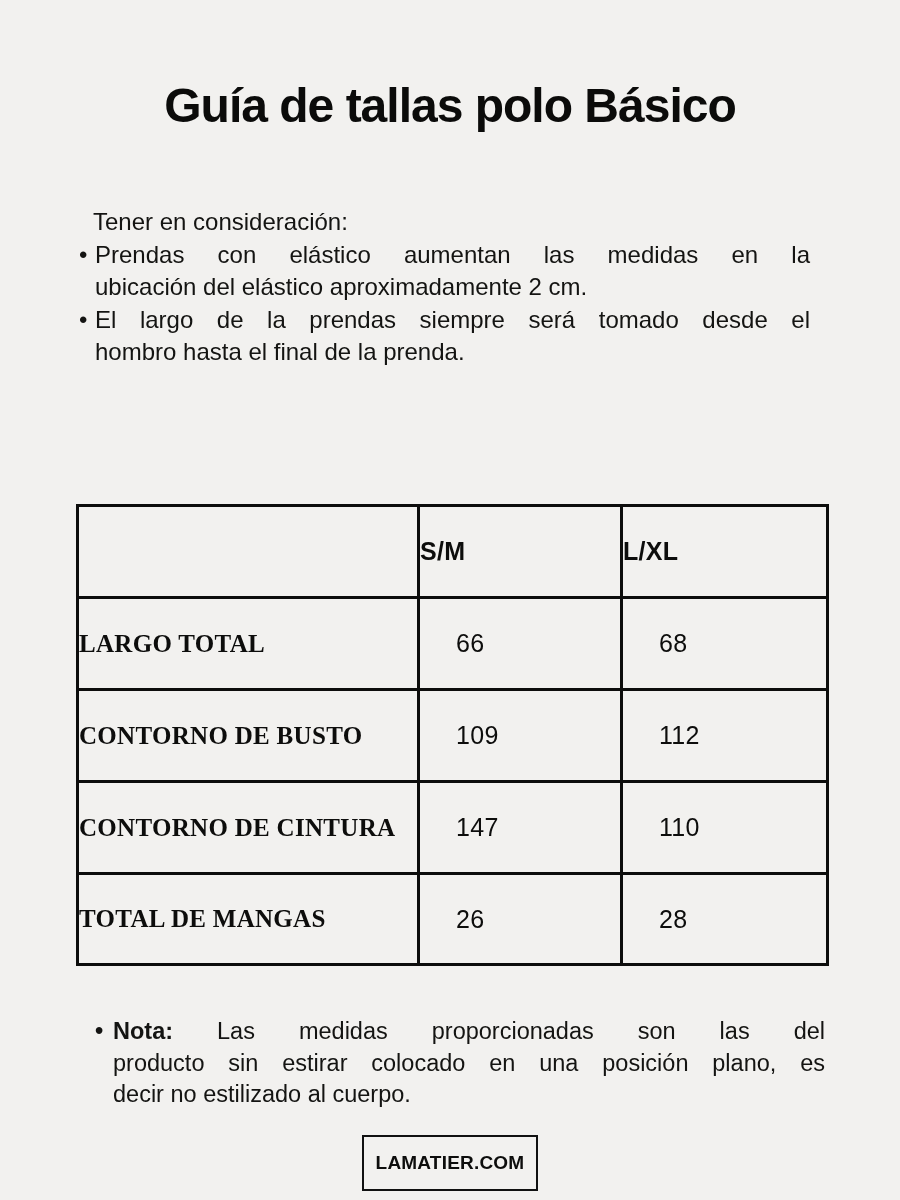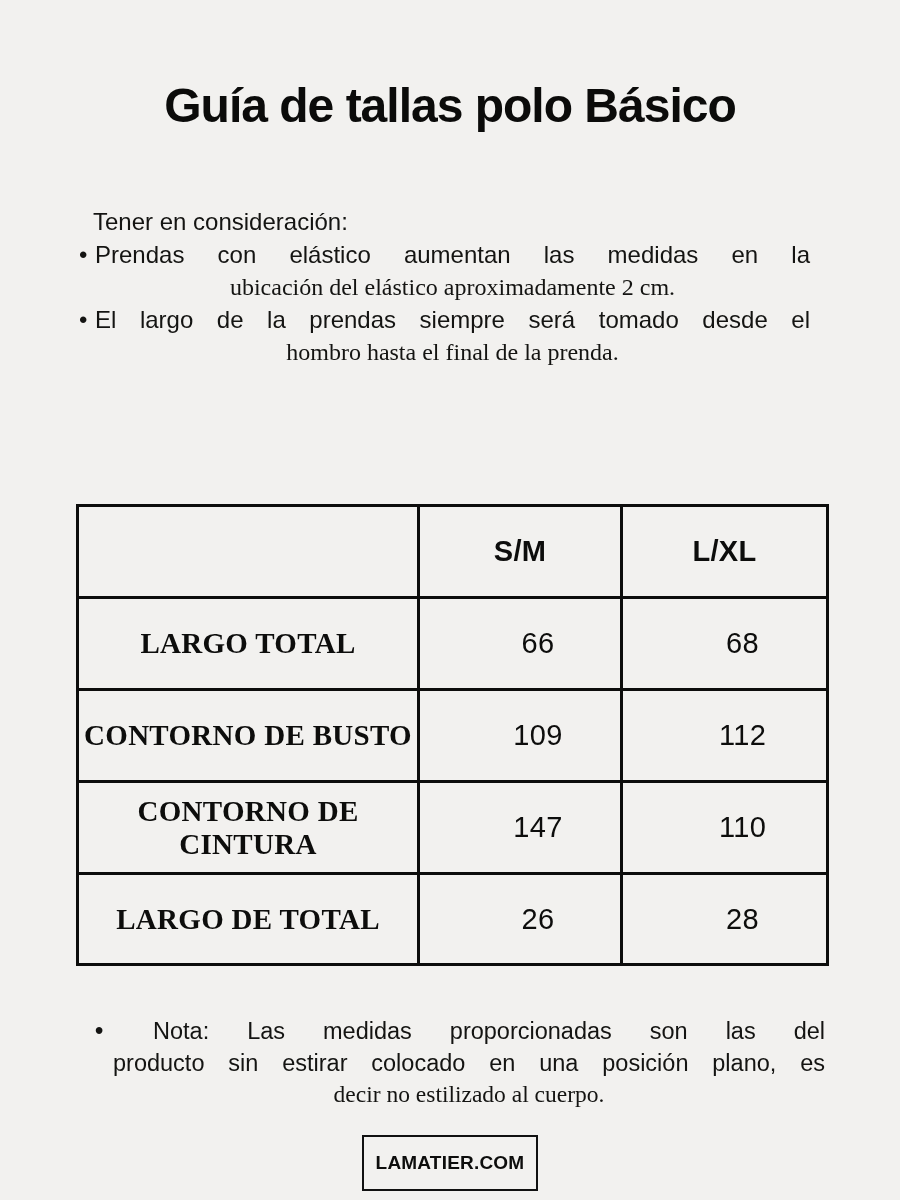--- a/index.html
+++ b/index.html
@@ -17,41 +17,41 @@
   
   .considerations {
     position:absolute; top:206px; left:79px; width:731px;
     font-size:24px; line-height:32.5px; color:#141412;
   }
   .cons-heading { padding-left:14px; }
   .bullet-row { display:flex; }
   .bullet-marker { width:16px; flex:0 0 16px; }
   .bullet-lines { flex:1; min-width:0; }
   .just { text-align:justify; text-align-last:justify; }
-  .lastline { text-align:center;font-family:Liberation Serif, serif; }
+  .lastline { text-align:left; }
   
   .size-table {
     position:absolute; top:504px; left:76px;
     width:750px; height:459px;
     border-collapse:collapse; table-layout:fixed;
   }
   .size-table td {
-    border:3px solid #0d0d0c; text-align:center; vertical-align:middle;
-    font-size:29px; letter-spacing:0.3px;
+    border:3px solid #0d0d0c; vertical-align:middle;
+    font-size:25px; letter-spacing:0.3px;
   }
   .size-table td.lbl { font-weight:600;font-family:Liberation Serif, serif; }
   .size-table td.hdr { font-weight:600; }
   .size-table td.val { font-weight:500;padding-left:36px; }
   
   .note {
     position:absolute; top:1016px; left:95px; width:730px;
     font-size:23.5px; line-height:31.5px; color:#141412;
   }
   .note .bullet-marker { width:18px; flex:0 0 18px; font-weight:700; }
-  .bold { font-weight:400;margin-left:40px; }
+  .bold { font-weight:700; }
   
   .footer-wrap { position:absolute; top:1135px; left:0; width:900px; text-align:center; }
   .brand-box {
     display:inline-block; border:2px solid #111;
     padding:15px 12px; font-size:19px; font-weight:700;
     letter-spacing:0.2px; background:transparent; color:#0d0d0c;
   }
 </style>
 </head>
 <body>
@@ -101,21 +101,21 @@
       <td class="lbl">CONTORNO DE BUSTO</td>
       <td class="val">109</td>
       <td class="val">112</td>
     </tr>
     <tr style="height:92px">
       <td class="lbl">CONTORNO DE CINTURA</td>
       <td class="val">147</td>
       <td class="val">110</td>
     </tr>
     <tr style="height:91px">
-      <td class="lbl">LARGO DE TOTAL</td>
+      <td class="lbl">TOTAL DE MANGAS</td>
       <td class="val">26</td>
       <td class="val">28</td>
     </tr>
   </tbody>
     </table>
 
   <div class="note">
     <div class="bullet-row">
       <span class="bullet-marker">•</span>
       <div class="bullet-lines">

